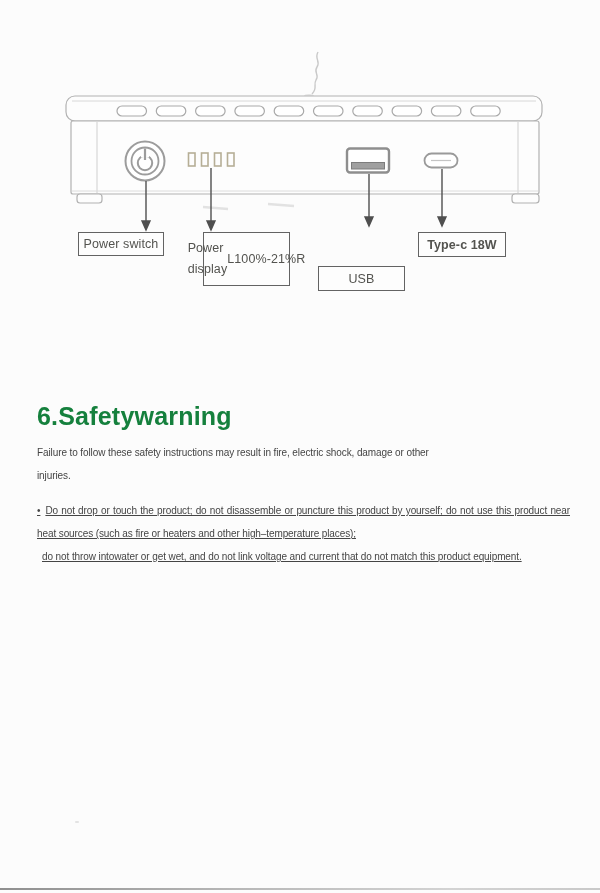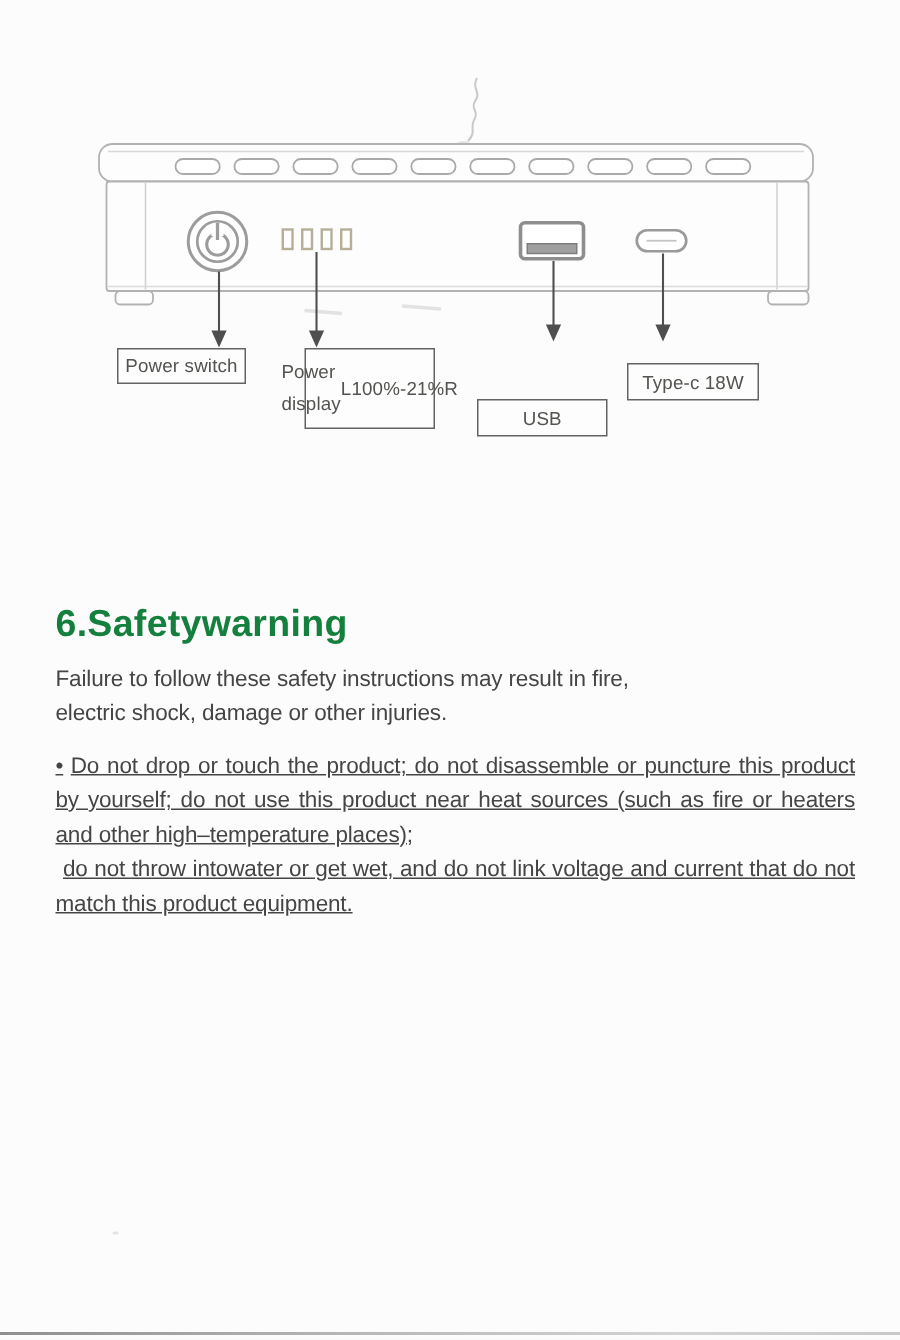--- a/index.html
+++ b/index.html
@@ -33,21 +33,21 @@
   }
   .content h1{
     margin:0 0 10px 0;
     font-size:25px;
     font-weight:700;
     color:#15803d;
     letter-spacing:0.2px;
     line-height:30px;
   }
   .content p{
-    font-size:15px;
+    font-size:10px;
     line-height:23px;
     letter-spacing:-0.1px;
     margin:0;
   }
   .intro{max-width:412px;margin-bottom:12px !important;}
   .bullet{text-align:justify;text-decoration:underline;}
   .b1{margin-bottom:10px !important;}
   .marker{margin-right:5px;}
   .cont-indent{margin-left:5px;}
   
@@ -136,21 +136,21 @@
 
     <div class="callout" style="left:78px;top:232px;width:84px;height:22px;">Power switch</div>
 
     <div class="callout two-line" style="left:203px;top:232px;width:85px;height:52px;">
       <span>Power display</span>
       <span>L100%-21%R</span>
     </div>
 
     <div class="callout" style="left:318px;top:218px;width:85px;height:23px;margin-top:48px;">USB</div>
 
-    <div class="callout" style="left:418px;top:242px;width:86px;height:23px;">Type-c 18W</div>
+    <div class="callout" style="left:418px;top:232px;width:86px;height:23px;font-weight:bold;">Type-c 18W</div>
   </div>
 
   <div class="content">
     <h1>6.Safetywarning</h1>
 
     <p class="intro">Failure to follow these safety instructions may result in fire, electric shock, damage or other injuries.</p>
 
     <p class="bullet b1"><span class="marker">•</span><span>Do not drop or touch the product; do not disassemble or puncture this product by yourself; do not use this product near heat sources (such as fire or heaters and other high–temperature places);</span><br><span class="cont-indent">do not throw intowater or get wet, and do not link voltage and current that do not match this product equipment.</span></p>
 
   </div>

